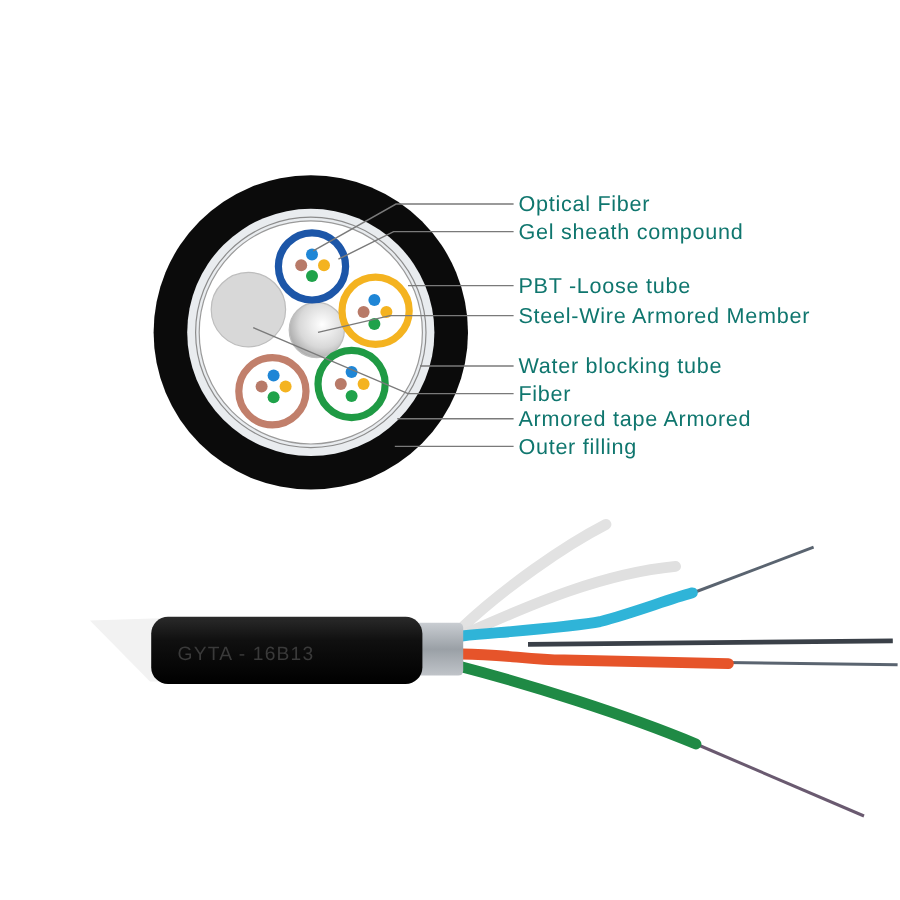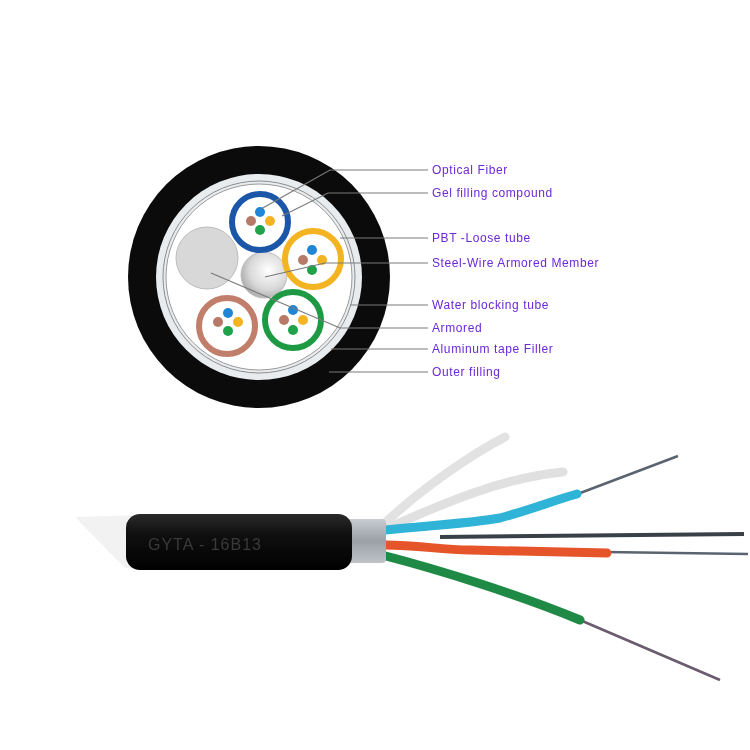--- a/index.html
+++ b/index.html
@@ -1,19 +1,19 @@
 <!DOCTYPE html>
 <html><head>
 <meta charset="utf-8">
 <style>
   html, body { margin:0; padding:0; background:#ffffff; }
   body { width:750px; height:750px; position:relative; overflow:hidden;
          font-family:"Liberation Sans", "DejaVu Sans", sans-serif; }
   #diagram { position:absolute; left:0; top:0; width:750px; height:750px; }
-  .label { position:absolute; left:432px; font-size:12px; color:#6d28d9;
+  .label { position:absolute; left:432px; font-size:18px; color:#0f766e;
            letter-spacing:0.6px; white-space:nowrap; line-height:20px; }
 </style>
 </head>
 <body>
 
 <svg id="diagram" viewBox="0 0 750 750" xmlns="http://www.w3.org/2000/svg">
   <defs>
     <radialGradient id="steelGrad" cx="0.6" cy="0.4" r="0.7">
       <stop offset="0" stop-color="#ffffff"></stop>
       <stop offset="0.6" stop-color="#d8d8d8"></stop>
@@ -100,19 +100,19 @@
     <rect x="346" y="519" width="40" height="44" rx="4" fill="url(#alGrad)"></rect>
 
     <polygon points="75,517 140,515 140,568 125,568" fill="#f2f2f2"></polygon>
 
     <rect x="126" y="514" width="226" height="56" rx="14" fill="url(#sheathGrad)"></rect>
     <text x="148" y="550" font-family="Liberation Sans, sans-serif" font-size="16" fill="#3a3a3a" letter-spacing="1">GYTA - 16B13</text>
   </g>
 </svg>
 
 <div class="label" style="top:160px">Optical Fiber</div>
-<div class="label" style="top:183px">Gel filling compound</div>
+<div class="label" style="top:183px">Gel sheath compound</div>
 <div class="label" style="top:228px">PBT -Loose tube</div>
 <div class="label" style="top:253px">Steel-Wire Armored Member</div>
 <div class="label" style="top:295px">Water blocking tube</div>
-<div class="label" style="top:318px">Armored</div>
-<div class="label" style="top:339px">Aluminum tape Filler</div>
+<div class="label" style="top:318px">Fiber</div>
+<div class="label" style="top:339px">Armored tape Armored</div>
 <div class="label" style="top:362px">Outer filling</div>
 
 </body></html>

